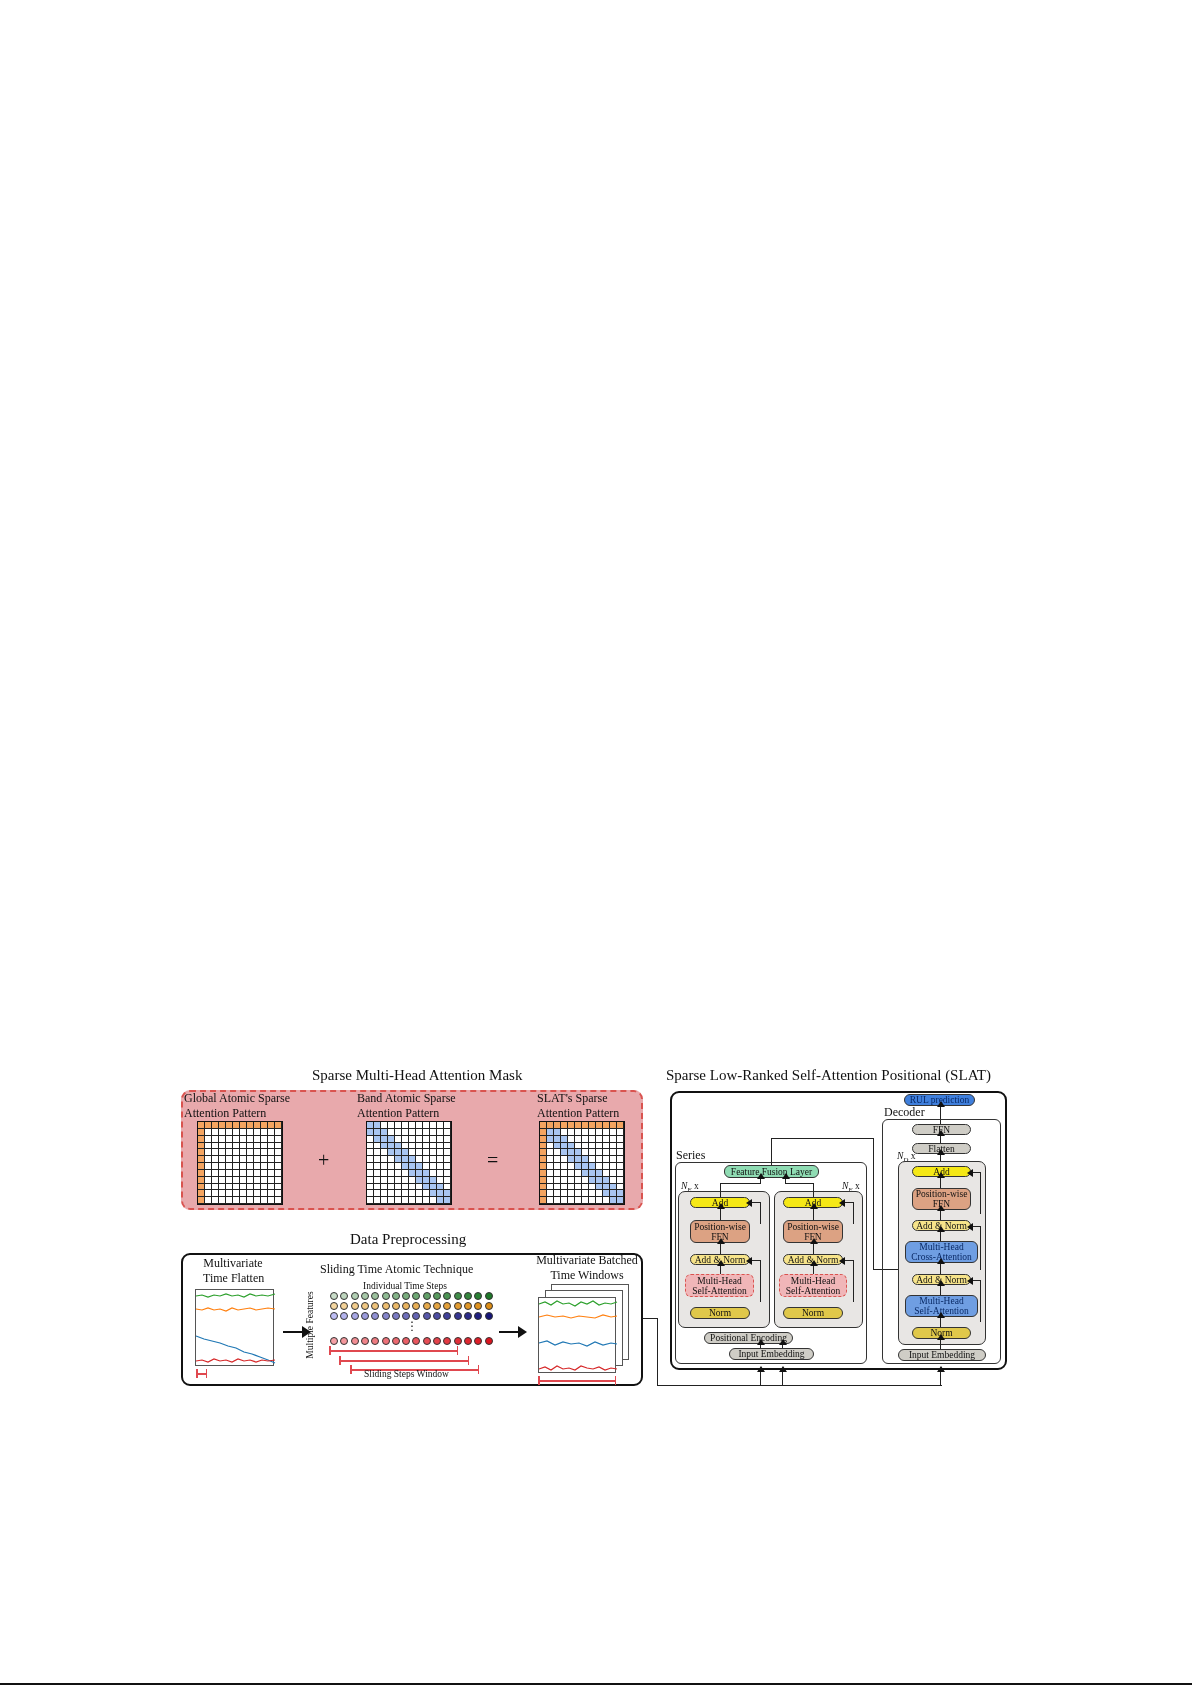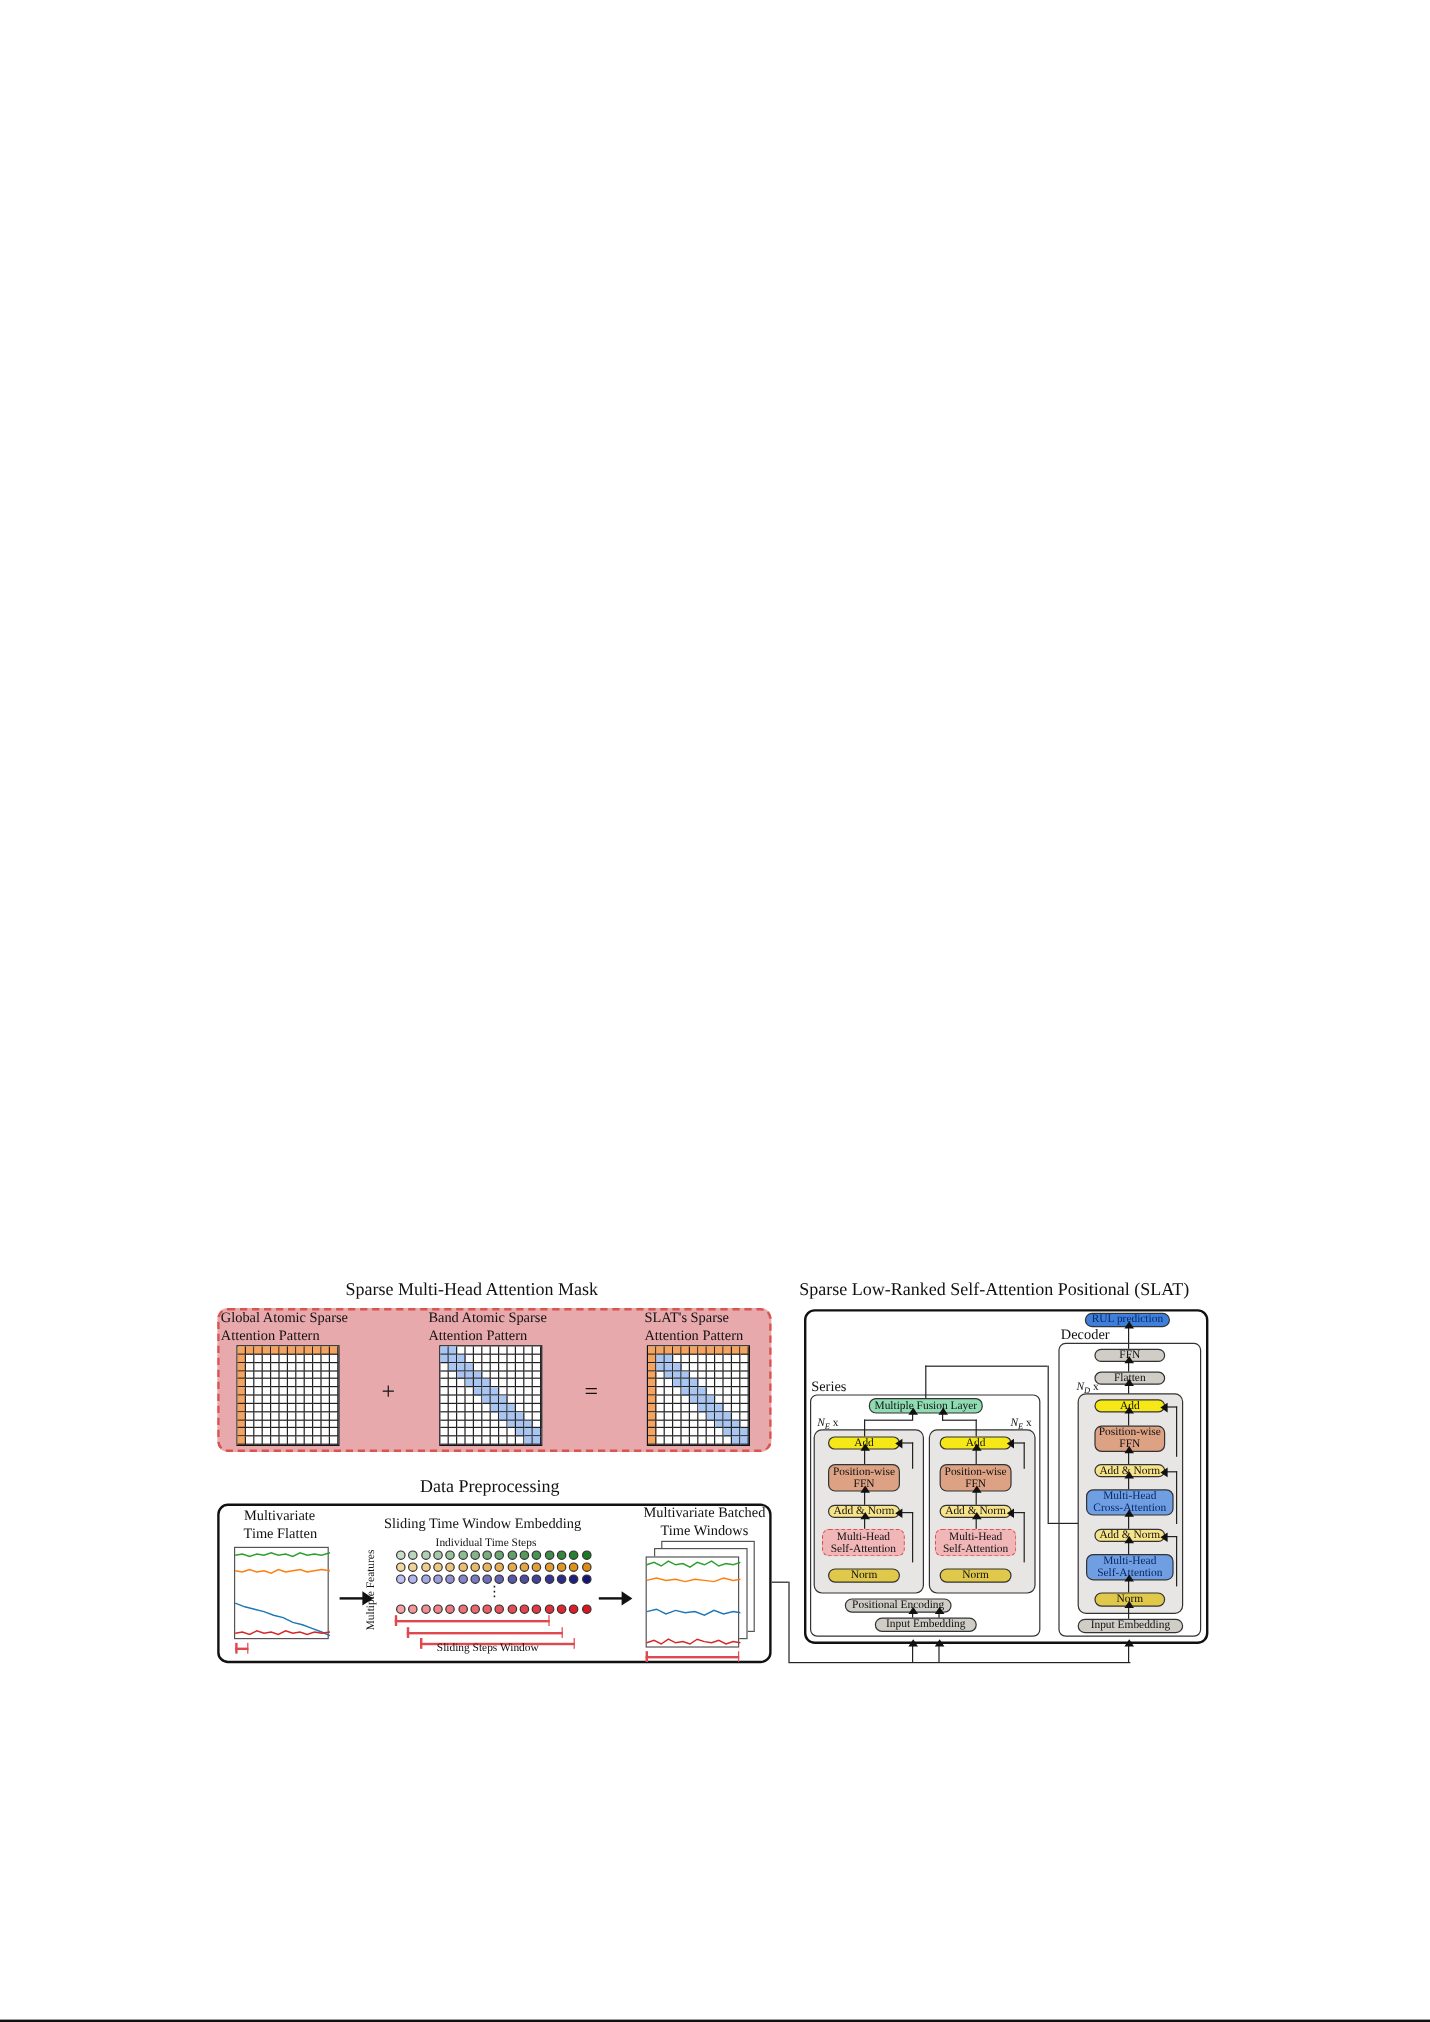--- a/index.html
+++ b/index.html
@@ -32,21 +32,21 @@
   .dblue{background:#3f7fdc;}
   .block{position:absolute;background:#e8e6e4;border:1.5px solid #333;border-radius:7px;box-sizing:border-box;}
   .ln{position:absolute;background:#222;}
   .up::after{content:"";position:absolute;left:-3px;top:-5px;border-bottom:6px solid #111;border-left:4px solid transparent;border-right:4px solid transparent;}
   .lt::after{content:"";position:absolute;left:-5px;top:-3px;border-right:6px solid #111;border-top:4px solid transparent;border-bottom:4px solid transparent;}
   svg{position:absolute;overflow:visible;}
 </style>
 </head>
 <body>
 
-<div class="abs title" style="left:288px;top:1067px;">Sparse Multi-Head Attention Mask</div>
+<div class="abs title" style="left:312px;top:1067px;">Sparse Multi-Head Attention Mask</div>
 <div class="abs mask-panel" style="left:181px;top:1090px;width:462px;height:120px;"></div>
 
 <div class="abs lbl" style="left:184px;top:1091px;">
     <div>Global Atomic Sparse</div>
     <div>Attention Pattern</div>
   </div>
 <div class="abs grid" id="g1" style="left:197px;top:1121px;width:86px;height:84px;">
     <span style="background: rgb(244, 164, 96);"></span>
     <span style="background: rgb(244, 164, 96);"></span>
     <span style="background: rgb(244, 164, 96);"></span>
@@ -511,21 +511,21 @@
     <polyline fill="none" stroke="#2ca02c" stroke-width="1.2" points="0,6 6,5 12,7 18,5 24,6 30,4 36,6 42,5 48,7 54,4 60,6 66,5 72,6 79,4"></polyline>
     <polyline fill="none" stroke="#ff7f0e" stroke-width="1.2" points="0,19 6,20 12,18 18,20 24,19 30,21 36,18 42,20 48,19 54,18 60,20 66,19 72,18 79,19"></polyline>
     <polyline fill="none" stroke="#1f77b4" stroke-width="1.2" points="0,46 8,49 16,51 24,53 32,56 40,58 48,62 56,64 64,67 72,70 79,73"></polyline>
     <polyline fill="none" stroke="#d62728" stroke-width="1.2" points="0,71 6,70 12,72 18,69 24,71 30,70 36,72 42,69 48,71 54,70 60,72 66,70 72,71 79,70"></polyline>
   </svg>
 </div>
 <div class="abs rbar" style="left:196px;top:1373px;width:11px;"></div>
 
 <div class="abs arrow-r" style="left:283px;top:1331px;width:26px;"></div>
 
-<div class="abs lbl" style="left:320px;top:1262px;">Sliding Time Window Embedding</div>
+<div class="abs lbl" style="left:320px;top:1262px;">Sliding Time Atomic Technique</div>
 <div class="abs small" style="left:363px;top:1281px;">Individual Time Steps</div>
 <div class="abs small" style="left:276px;top:1320px;transform:rotate(-90deg);transform-origin:center;">Multiple Features</div>
 <div id="dots">
     <div class="dot" style="left: 330px; top: 1292px; background: rgb(200, 220, 200);"></div>
     <div class="dot" style="left: 340.3px; top: 1292px; background: rgb(189, 213, 189);"></div>
     <div class="dot" style="left: 350.6px; top: 1292px; background: rgb(177, 207, 179);"></div>
     <div class="dot" style="left: 360.9px; top: 1292px; background: rgb(166, 200, 168);"></div>
     <div class="dot" style="left: 371.2px; top: 1292px; background: rgb(155, 193, 157);"></div>
     <div class="dot" style="left: 381.5px; top: 1292px; background: rgb(143, 187, 147);"></div>
     <div class="dot" style="left: 391.8px; top: 1292px; background: rgb(132, 180, 136);"></div>
@@ -613,21 +613,21 @@
 
 <div class="ln" style="left:643px;top:1318px;width:14px;height:1.2px;"></div>
 <div class="ln" style="left:657px;top:1318px;width:1.2px;height:67px;"></div>
 <div class="ln" style="left:657px;top:1385px;width:285px;height:1.2px;"></div>
 
 <div class="abs title" style="left:666px;top:1067px;">Sparse Low-Ranked Self-Attention Positional (SLAT)</div>
 <div class="abs panel" style="left:670px;top:1091px;width:337px;height:279px;"></div>
 
 <div class="abs lbl" style="left:676px;top:1148px;">Series</div>
 <div class="abs" style="left:675px;top:1162px;width:192px;height:202px;border:1.5px solid #333;border-radius:6px;box-sizing:border-box;"></div>
-<div class="box green" style="left:724px;top:1165px;width:95px;height:13px;">Multiple Fusion Layer</div>
+<div class="box green" style="left:724px;top:1165px;width:95px;height:13px;">Feature Fusion Layer</div>
 <div class="ln" style="left:771px;top:1138px;width:1.2px;height:27px;"></div>
 <div class="ln" style="left:771px;top:1138px;width:102px;height:1.2px;"></div>
 <div class="ln" style="left:873px;top:1138px;width:1.2px;height:131px;"></div>
 <div class="ln" style="left:873px;top:1269px;width:62px;height:1.2px;"></div>
 
 <div class="abs small" style="left:681px;top:1181px;font-style:italic;"><span>N</span><sub style="font-size:7px">E</sub> <span style="font-style:normal">x</span></div>
 <div class="block" style="left:678px;top:1191px;width:92px;height:137px;"></div>
 <div class="box yellow" style="left:690px;top:1197px;width:60px;height:11px;">Add</div>
 <div class="box orange" style="left:690px;top:1220px;width:60px;height:23px;flex-direction:column;">
     <span>Position-wise</span>

